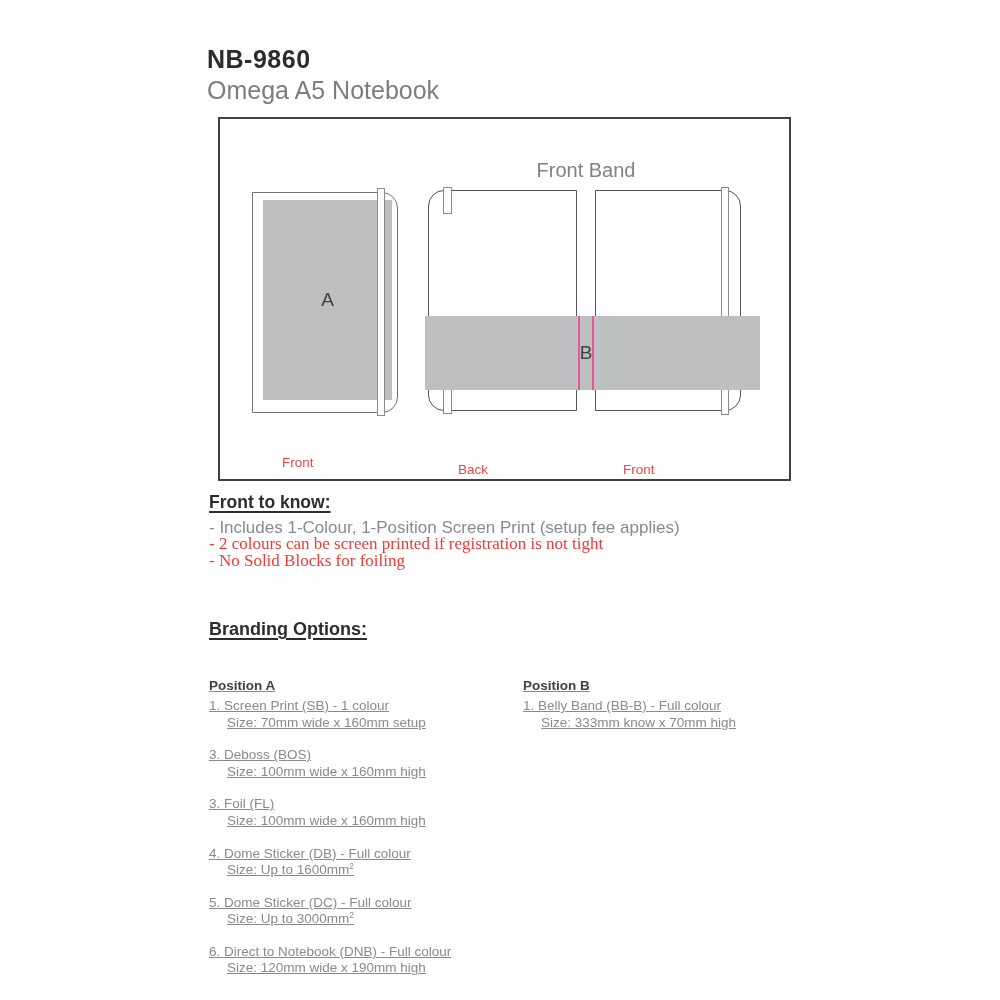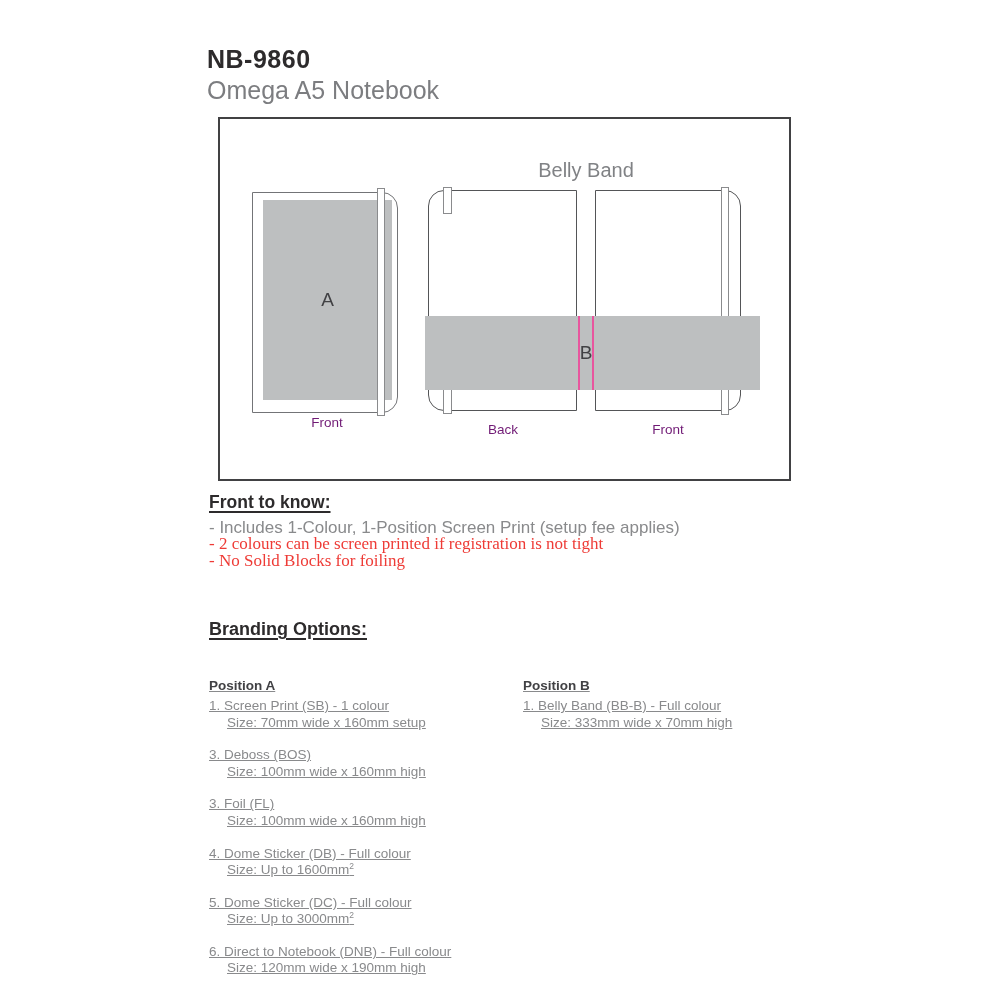--- a/index.html
+++ b/index.html
@@ -60,21 +60,21 @@
 
   .belly-band {
     left: 425px; top: 316px; width: 335px; height: 74px;
     background: #bdbfc0; z-index: 4;
   }
   .pink-line { top: 316px; width: 2px; height: 74px; background: #e8559e; z-index: 5; }
   .pink-line.l1 { left: 578px; }
   .pink-line.l2 { left: 592px; }
   .b-label { left: 566px; top: 342px; width: 40px; text-align: center; z-index: 6; }
 
-  .nb-caption { font-size: 13.5px; color: #701a75; text-align: center; width: 90px; z-index: 2; }
+  .nb-caption { font-size: 13.5px; color: #ef4444; width: 90px; z-index: 2; margin-top: 40px; }
   .cap-front-left { left: 282px; top: 415px; }
   .cap-back { left: 458px; top: 422px; }
   .cap-front-right { left: 623px; top: 422px; }
 
   .section-heading {
     font-weight: bold; color: #2d2b2c;
     text-decoration: underline; text-decoration-thickness: 2px; text-underline-offset: 3px;
   }
   .ntk-heading { left: 209px; top: 492px; font-size: 17.5px; }
   .ntk-list { left: 209px; top: 520px; font-size: 17px; line-height: 16.3px; }
@@ -101,21 +101,21 @@
 
   <div class="abs diagram-box"></div>
 
   <div class="abs nb-back-cover-left"></div>
   <div class="abs print-area-a">
     <span class="area-letter">A</span>
   </div>
   <div class="abs elastic-left"></div>
   <div class="abs nb-caption cap-front-left">Front</div>
 
-  <div class="abs belly-band-title">Belly Band</div>
+  <div class="abs belly-band-title">Front Band</div>
 
   <div class="abs nb-back"></div>
   <div class="abs tab-top"></div>
   <div class="abs tab-bottom"></div>
 
   <div class="abs nb-front-right"></div>
   <div class="abs elastic-right"></div>
 
   <div class="abs belly-band"></div>
   <div class="abs pink-line l1"></div>
@@ -159,17 +159,17 @@
     <div class="brand-item">
       <div>6. Direct to Notebook (DNB) - Full colour</div>
       <div class="size-line">Size: 120mm wide x 190mm high</div>
     </div>
   </div>
 
   <div class="abs brand-col col-b">
     <div class="pos-title">Position B</div>
     <div class="brand-item">
       <div>1. Belly Band (BB-B) - Full colour</div>
-      <div class="size-line">Size: 333mm wide x 70mm high</div>
+      <div class="size-line">Size: 333mm know x 70mm high</div>
     </div>
   </div>
 
 </div>
 
 </body></html>

